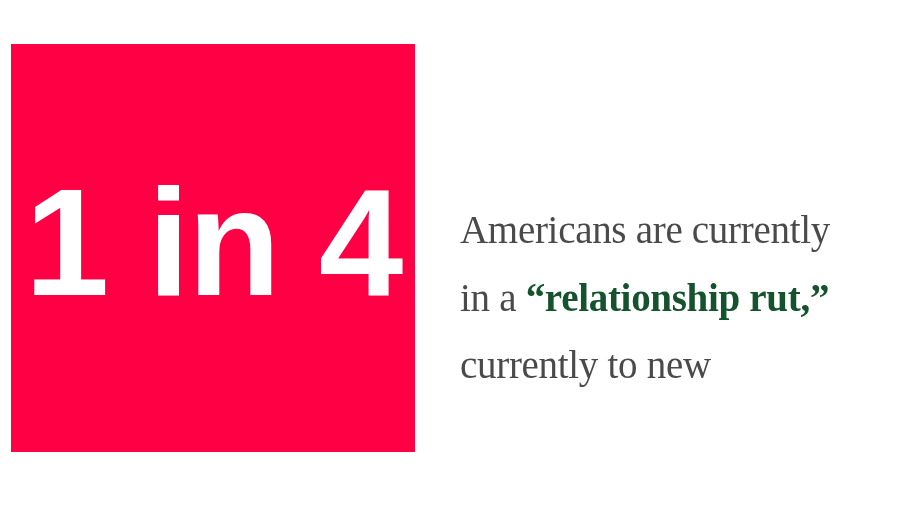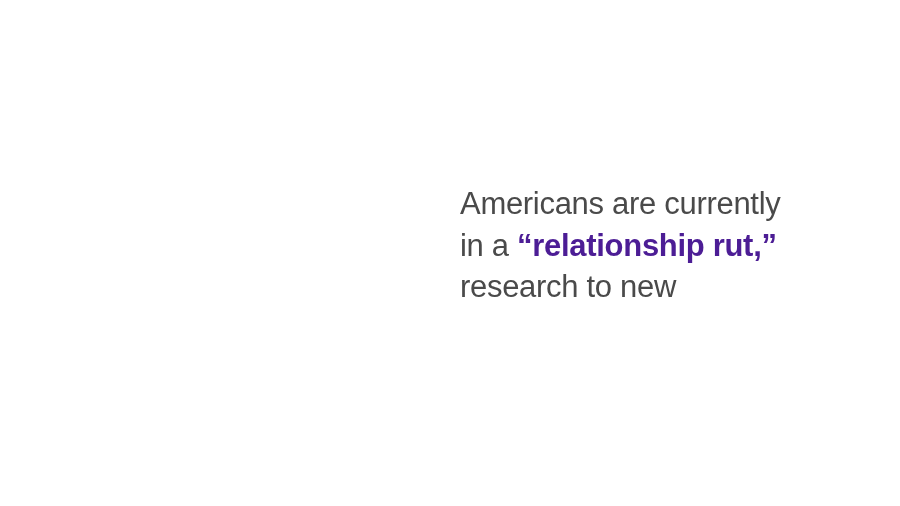--- a/index.html
+++ b/index.html
@@ -51,49 +51,53 @@
   
   #caption {
     position: absolute;
     left: 460px;
     top: 183px;
     width: 400px;
   }
 
   #caption .caption-line {
     color: #4a4a4a;
-    font-family: Liberation Sans, sans-serif;
+    font-family: Liberation Serif, serif;
     font-weight: 400;
-    font-size: 31px;
+    font-size: 39px;
     line-height: 41.5px;
     letter-spacing: -0.3px;
     white-space: nowrap;
+    margin-top: 26px;
   }
 
   #caption .emphasis {
     font-weight: 700;
-    color: #4c1d95;
+    color: #14532d;
   }
 </style>
 </head>
 <body>
 
 <div id="stage">
 
+  <div id="stat-block">
+    <span id="stat-number">1 in 4</span>
+  </div>
 
   <div id="caption">
 
     <div class="caption-line">
       <span>Americans are currently</span>
     </div>
 
     <div class="caption-line">
       <span>in a </span><span class="emphasis">“relationship rut,”</span>
     </div>
 
     <div class="caption-line">
-      <span>research to new</span>
+      <span>currently to new</span>
     </div>
 
 
   </div>
 
 </div>
 
 </body></html>

